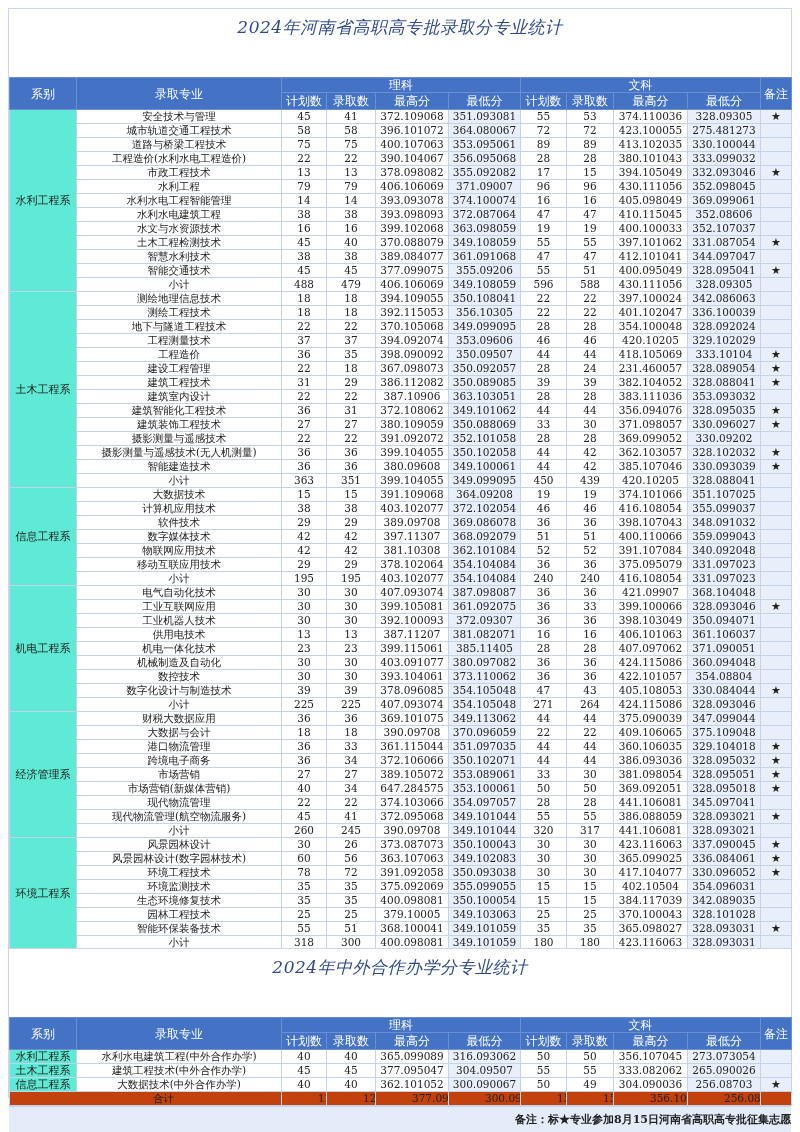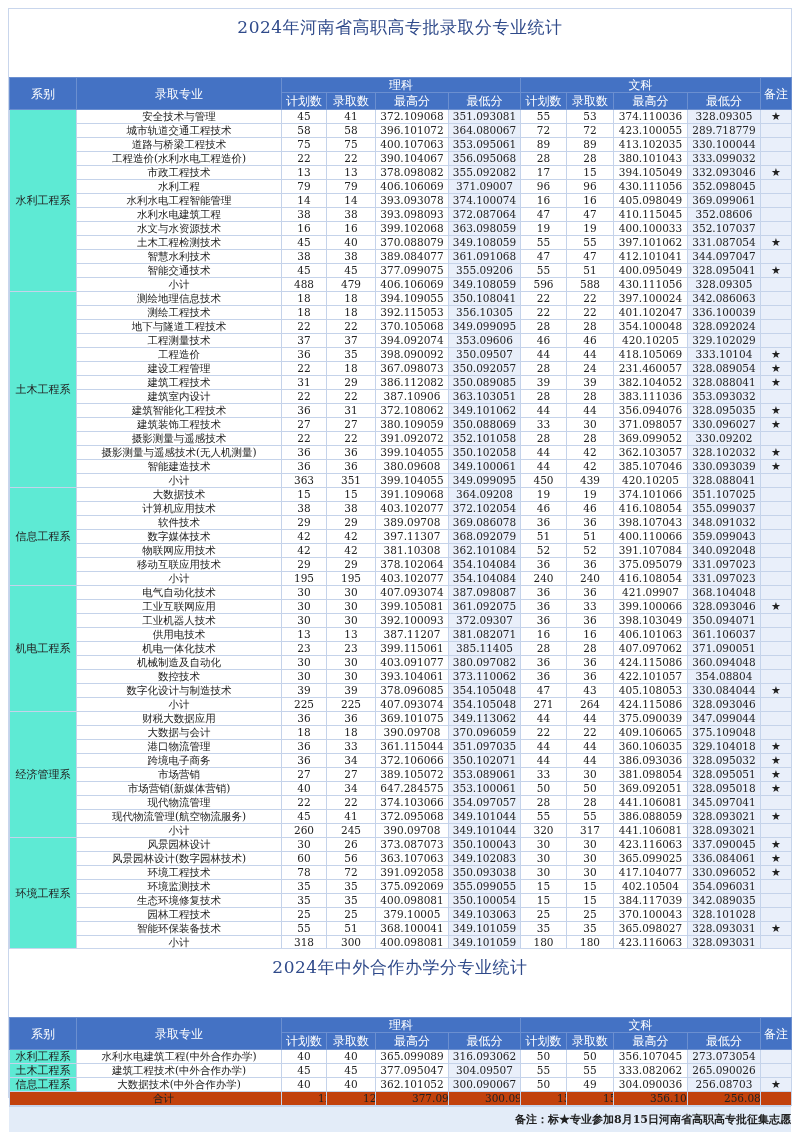--- a/index.html
+++ b/index.html
@@ -1,21 +1,21 @@
 <!DOCTYPE html>
 <html><head>
 <meta charset="utf-8">
 <style>
   html, body { margin: 0; padding: 0; background: #ffffff; }
   body { width: 800px; height: 1132px; position: relative; overflow: hidden;
          font-family: "DejaVu Serif", "Liberation Serif", serif; color: #222; }
   .sheet { position: absolute; left: 8px; width: 784px; border: 1px solid #c9d6ec; box-sizing: border-box; background: #fff; }
   #sheet1 { top: 8px; height: 960px; }
   #sheet2 { top: 948px; height: 150px; }
-  .title { height: 36px; line-height: 36px; text-align: center; font-size: 17px; color: #2f4a8a; letter-spacing: 0.5px; }
+  .title { height: 36px; line-height: 36px; text-align: center; font-size: 17px; color: #2f4a8a; letter-spacing: 0.5px; font-style: italic; }
   table { border-collapse: collapse; table-layout: fixed; width: 782px; margin-top: 32px; }
   th, td { border: 1px solid #c5d3ea; padding: 0; text-align: center; overflow: hidden; white-space: nowrap; }
   thead th { background: #4472c4; color: #fff; font-weight: normal; font-size: 12px; border-color: #6b8fd0; }
   thead tr.h1 th { height: 14px; line-height: 14px; }
   thead tr.h2 th { height: 16px; line-height: 16px; }
   tbody td { height: 13px; line-height: 13px; font-size: 10.5px; }
   td.dept { background: #5eead4; font-size: 11px; }
   td.major { background: #fff; }
   td.num { background: #fff; }
   td.score-min { background: #e9effa; }
@@ -77,21 +77,21 @@
         </tr>
         <tr>
           <td class="major">城市轨道交通工程技术</td>
           <td class="num">58</td>
           <td class="num">58</td>
           <td class="num">396.101072</td>
           <td class="score-min">364.080067</td>
           <td class="num">72</td>
           <td class="num">72</td>
           <td class="num">423.100055</td>
-          <td class="score-min">289.718779</td>
+          <td class="score-min">275.481273</td>
           <td class="note"></td>
         </tr>
         <tr>
           <td class="major">道路与桥梁工程技术</td>
           <td class="num">75</td>
           <td class="num">75</td>
           <td class="num">400.107063</td>
           <td class="score-min">353.095061</td>
           <td class="num">89</td>
           <td class="num">89</td>

